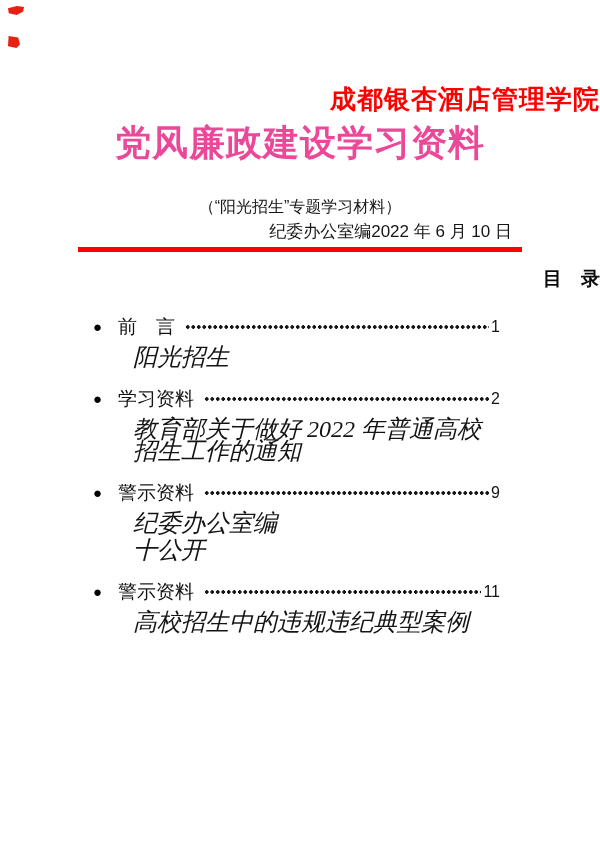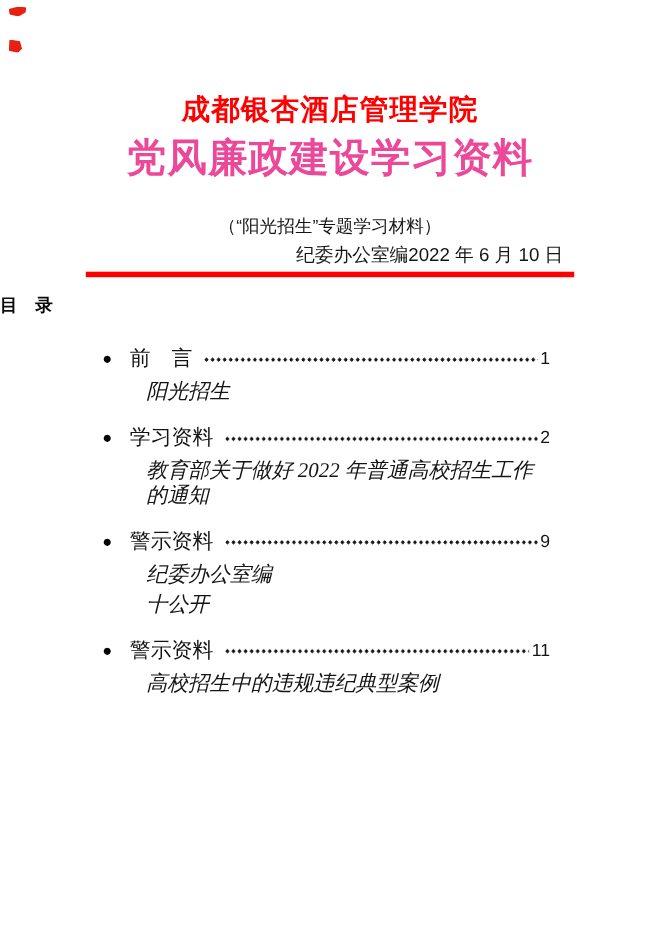--- a/index.html
+++ b/index.html
@@ -15,21 +15,21 @@
   }
   
   .corner-mark { position: absolute; background: #e82011; }
   .corner-mark.m1 { left: 8px; top: 6px; width: 16px; height: 9px;
     clip-path: polygon(0 25%, 55% 0, 100% 10%, 95% 60%, 55% 100%, 5% 80%); }
   .corner-mark.m2 { left: 8px; top: 36px; width: 12px; height: 12px;
     clip-path: polygon(5% 0, 85% 12%, 100% 70%, 70% 100%, 0 85%); }
 
   .head { padding-top: 82px; }
   .institution {
-    text-align: center;
+    text-align: right;
     color: #fe0000;
     font-weight: bold;
     font-size: 26px;
     line-height: 34px;
     font-family: "Liberation Sans", sans-serif;
     letter-spacing: 1px;
   }
   .doc-title {
     text-align: center;
     color: #ec4899;
@@ -54,24 +54,24 @@
     align-items: baseline;
     padding: 0 10px;
     margin-top: 4px;
     font-size: 17px;
     line-height: 22px;
     color: #151515;
   }
   .red-rule { height: 5px; background: #fe0000; margin-top: 4px; }
 
   .toc-heading {
-    text-align: left;
+    text-align: right;
     font-family: "Liberation Serif", serif;
     font-weight: bold;
-    font-size: 16px;
+    font-size: 19px;
     line-height: 30px;
     margin: 12px 0 0 0;
     color: #0a0a0a;
   }
 
   .toc { margin: 0 22px 0 15px; }  
   .toc-item {
     display: flex;
     align-items: center;
     margin-top: 20px;
@@ -92,21 +92,21 @@
     flex: 1;
     align-self: stretch;
     margin: 0 2px 0 10px;
     background: radial-gradient(circle, #161616 1.5px, transparent 1.7px) left center / 5.5px 5.5px repeat-x;
   }
   .pagenum { font-size: 16px; flex: 0 0 auto; }
   .toc-sub {
     margin: 5px 0 0 40px;
     font-family: "Liberation Serif", serif;
     font-style: italic;
-    font-size: 19px;
+    font-size: 24px;
     line-height: 22px;
     color: #141414;
   }
   .toc-item + .toc-sub { margin-top: 8px; }
 </style>
 </head>
 <body>
 
 <div class="page">
 

